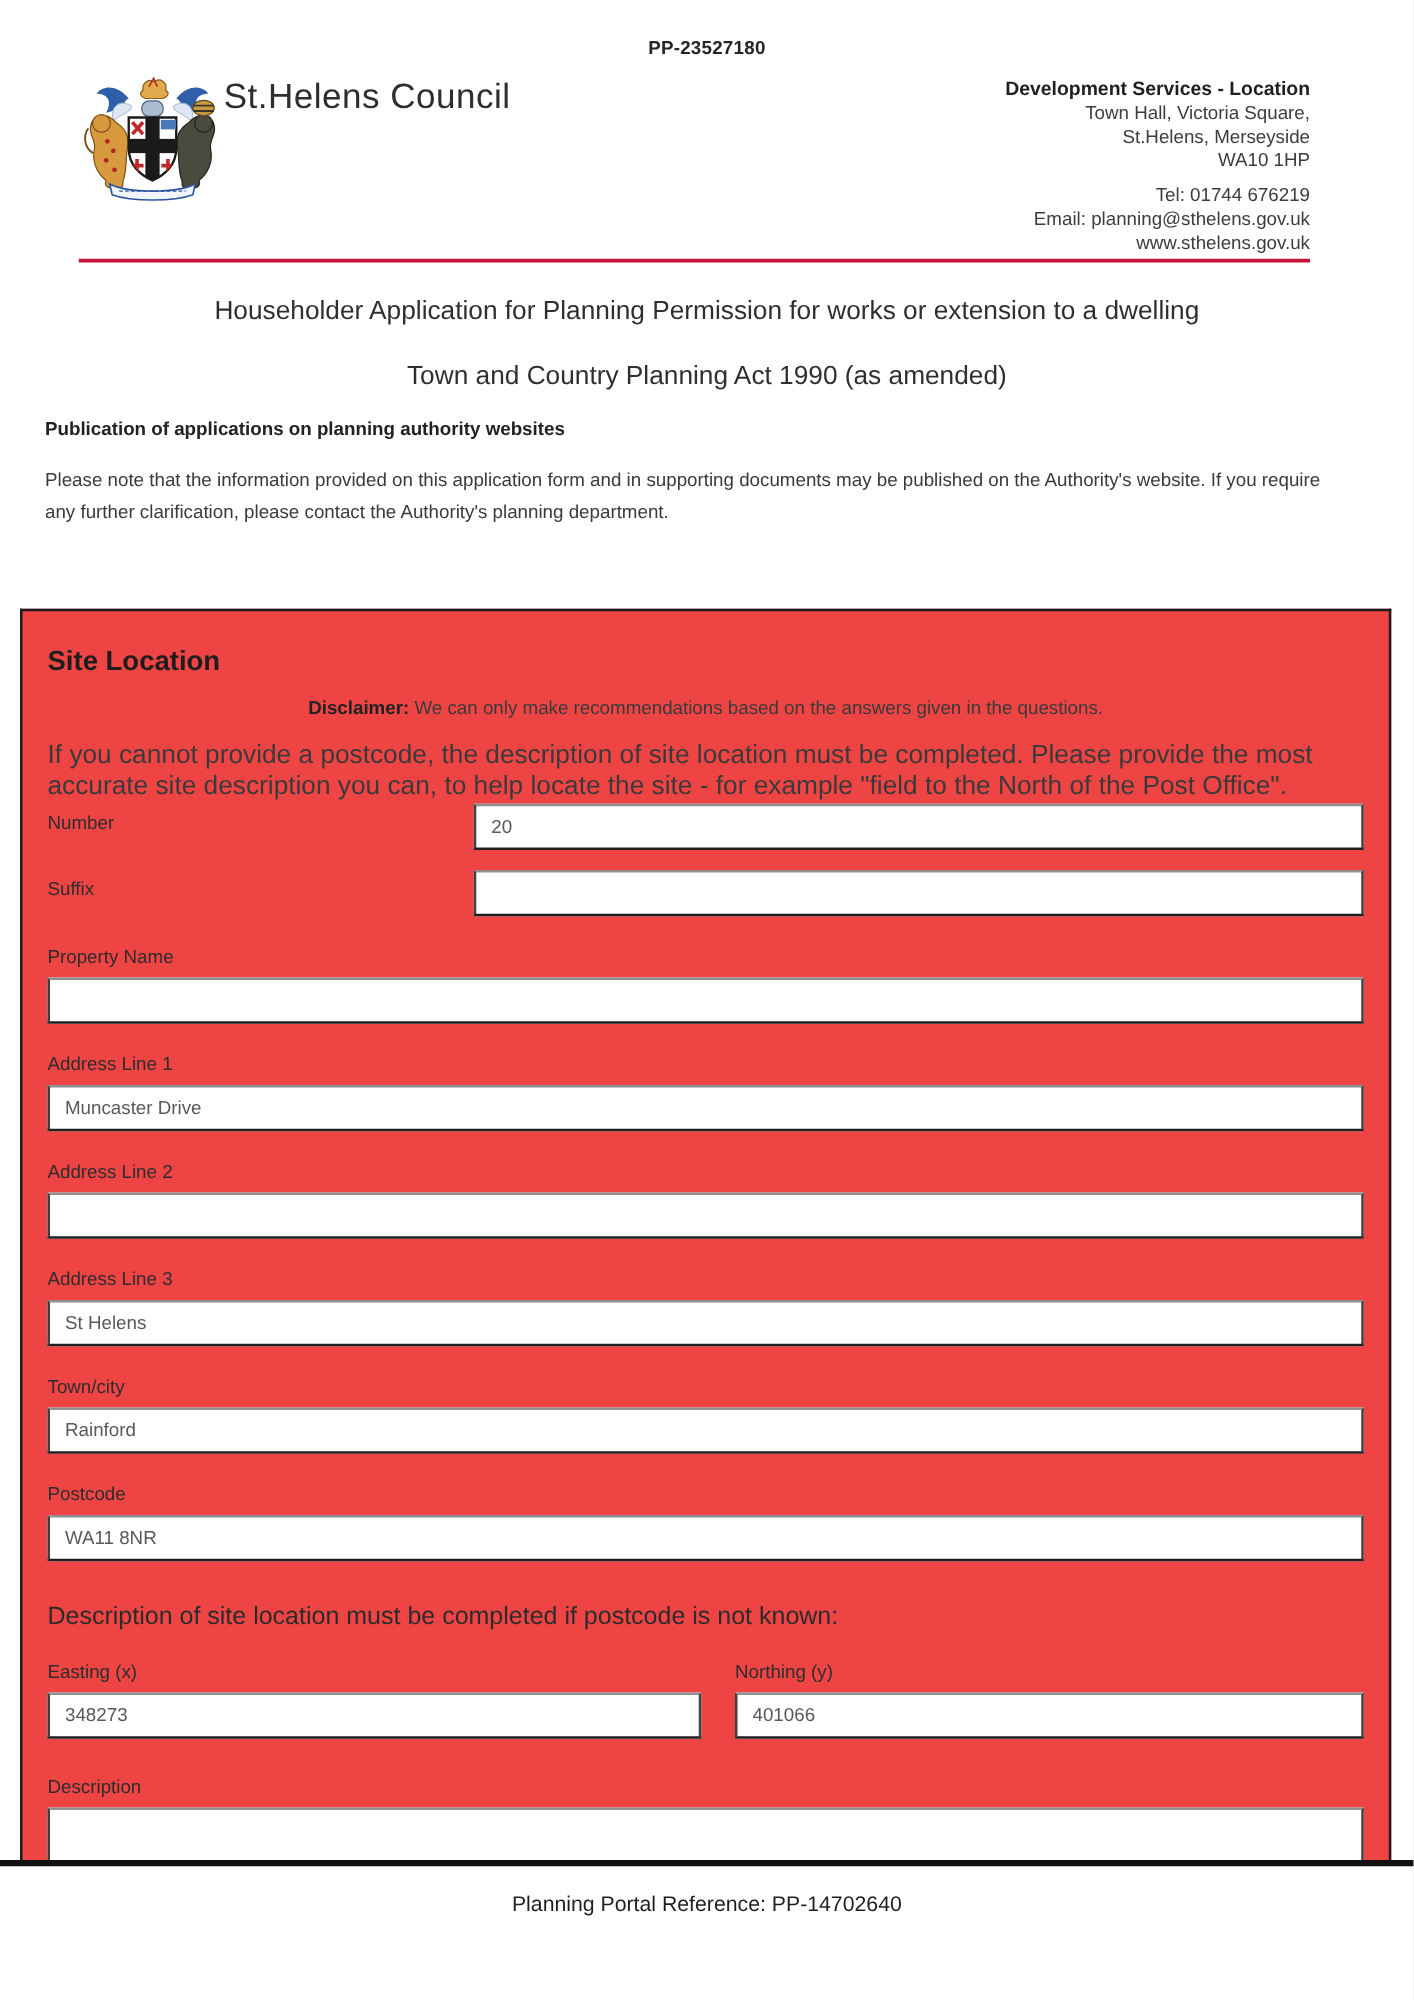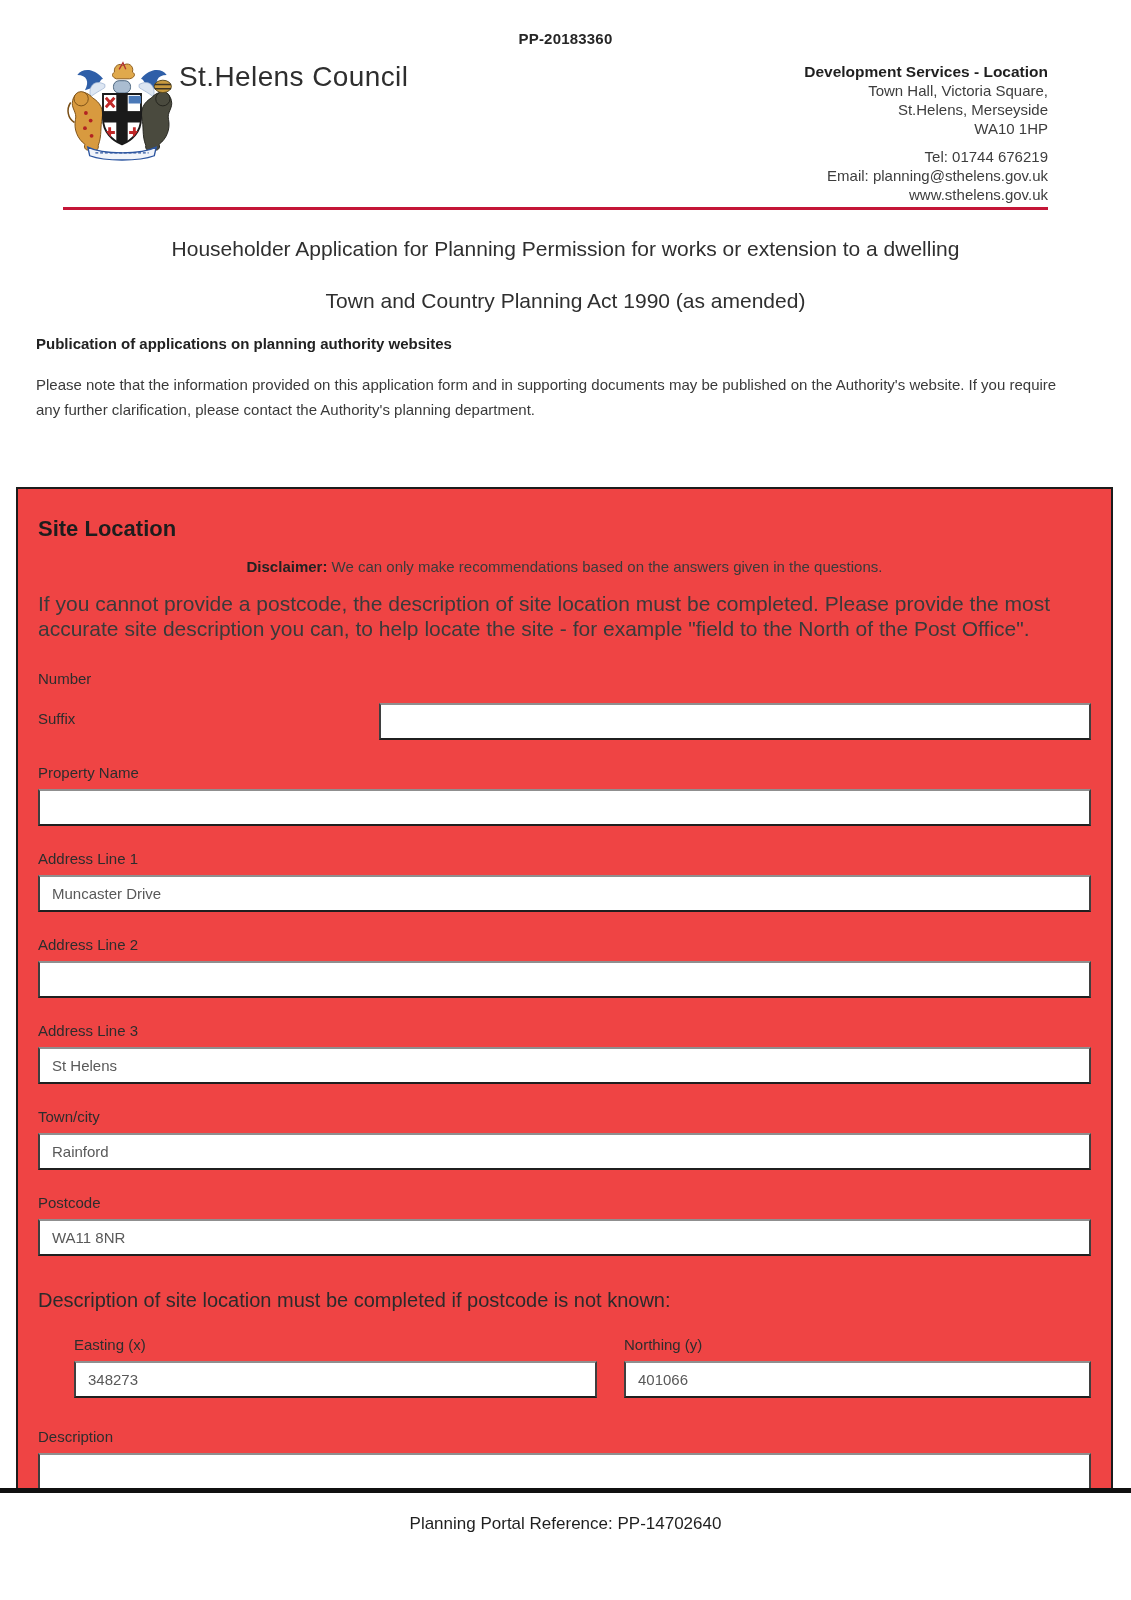--- a/index.html
+++ b/index.html
@@ -49,28 +49,28 @@
   .intro { margin-top: 16px; font-size: 21px; line-height: 25px; color: #3a3a3a; }
   .lbl { font-size: 15px; color: #2d2d2d; line-height: 17px; }
   .field-input {
     display: block; width: 100%; height: 37px;
     border-style: solid; border-width: 2px;
     border-color: #8f8f8f #3f3f3f #1f1f1f #3f3f3f;
     background: #fff; color: #595959;
     font-family: "Liberation Sans", sans-serif; font-size: 15px;
     padding: 0 12px; outline: none;
   }
-  .inline-row { display: flex; margin-top: 22px; }
+  .inline-row { display: flex; margin-top: 2px; }
   .inline-row.second { margin-top: 16px; }
   .inline-row .lbl { width: 341px; flex: 0 0 341px; padding-top: 7px; }
   .inline-row .field-input { flex: 1; width: auto; }
   .stacked { margin-top: 24px; }
   .stacked .lbl { margin-bottom: 8px; }
   .desc-heading { margin-top: 33px; font-size: 20px; color: #2b2b2b; line-height: 23px; }
-  .coord-row { display: flex; gap: 27px; margin-top: 24px; margin-left: 36px; }
+  .coord-row { display: flex; gap: 27px; margin-top: 24px; }
   .coord-col.east { flex: 0 0 523px; }
   .coord-col.north { flex: 1; }
   .coord-col .lbl { margin-bottom: 8px; }
   .desc-field { margin-top: 30px; }
   .desc-field .lbl { margin-bottom: 8px; }
   .desc-textarea {
     display: block; width: 100%; height: 90px; resize: none;
     border-style: solid; border-width: 2px;
     border-color: #8f8f8f #3f3f3f #1f1f1f #3f3f3f;
     font-family: "Liberation Sans", sans-serif; font-size: 15px; color: #595959;
@@ -80,21 +80,21 @@
   .footer-ref {
     position: absolute; top: 1514px; left: 0; width: 100%;
     text-align: center; font-size: 17px; color: #1f1f1f;
   }
 </style>
 </head>
 <body>
 
 <div class="page">
 
-  <div class="pp-ref">PP-20183360</div>
+  <div class="pp-ref">PP-23527180</div>
 
   <div class="header">
     <div class="logo-block">
       <svg class="crest" viewBox="0 0 120 112" xmlns="http://www.w3.org/2000/svg">
 
         <path d="M40 20 C30 8 18 9 13 16 C23 16 26 23 21 32 C30 30 36 25 38 21 Z" fill="#2f5fa8"></path>
         <path d="M42 26 C31 20 24 28 27 39 C33 34 40 31 42 29 Z" fill="#dde6f2" stroke="#9fb4d4" stroke-width="0.8"></path>
         <path d="M80 20 C90 8 102 9 107 16 C97 16 94 23 99 32 C90 30 84 25 82 21 Z" fill="#2f5fa8"></path>
         <path d="M78 26 C89 20 96 28 93 39 C87 34 80 31 78 29 Z" fill="#dde6f2" stroke="#9fb4d4" stroke-width="0.8"></path>
 
@@ -160,20 +160,21 @@
 
     <div class="disclaimer">
       <span class="b">Disclaimer:</span>
       <span>We can only make recommendations based on the answers given in the questions.</span>
     </div>
 
     <div class="intro">If you cannot provide a postcode, the description of site location must be completed. Please provide the most accurate site description you can, to help locate the site - for example "field to the North of the Post Office".</div>
 
     <div class="inline-row">
       <div class="lbl">Number</div>
+      <input type="text" class="field-input" value="20" style="">
     </div>
 
     <div class="inline-row second">
       <div class="lbl">Suffix</div>
       <input type="text" class="field-input" value="" style="">
     </div>
 
     <div class="stacked">
       <div class="lbl">Property Name</div>
       <input type="text" class="field-input" value="" style="">

